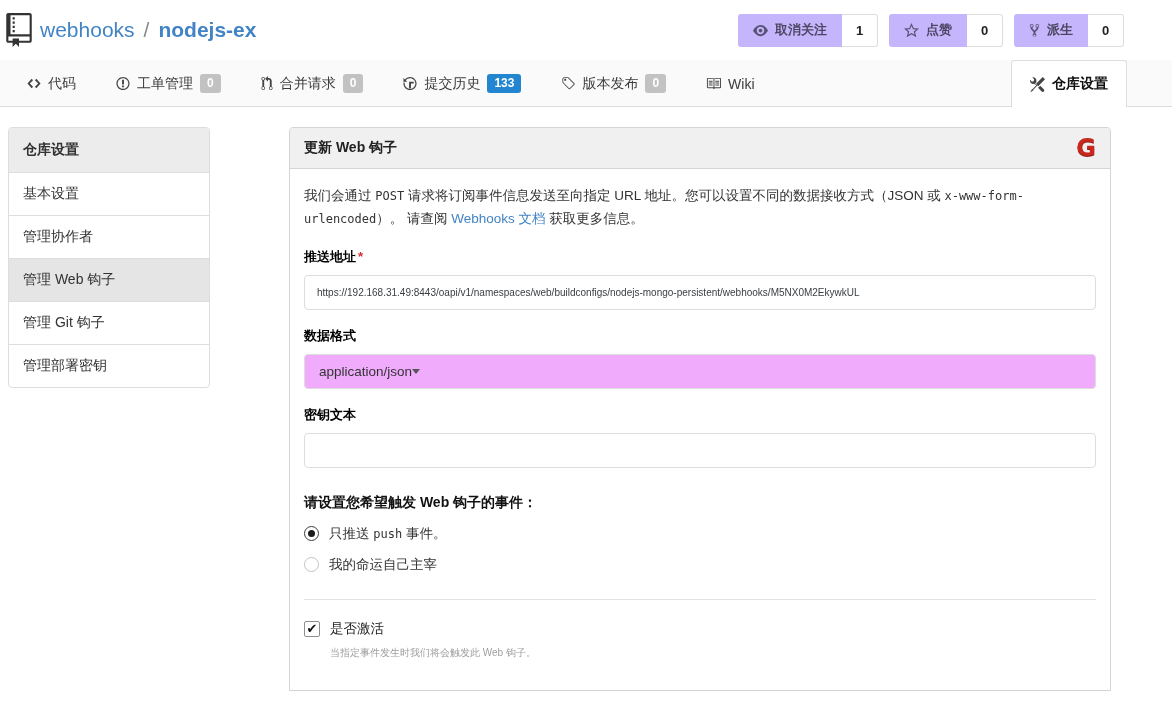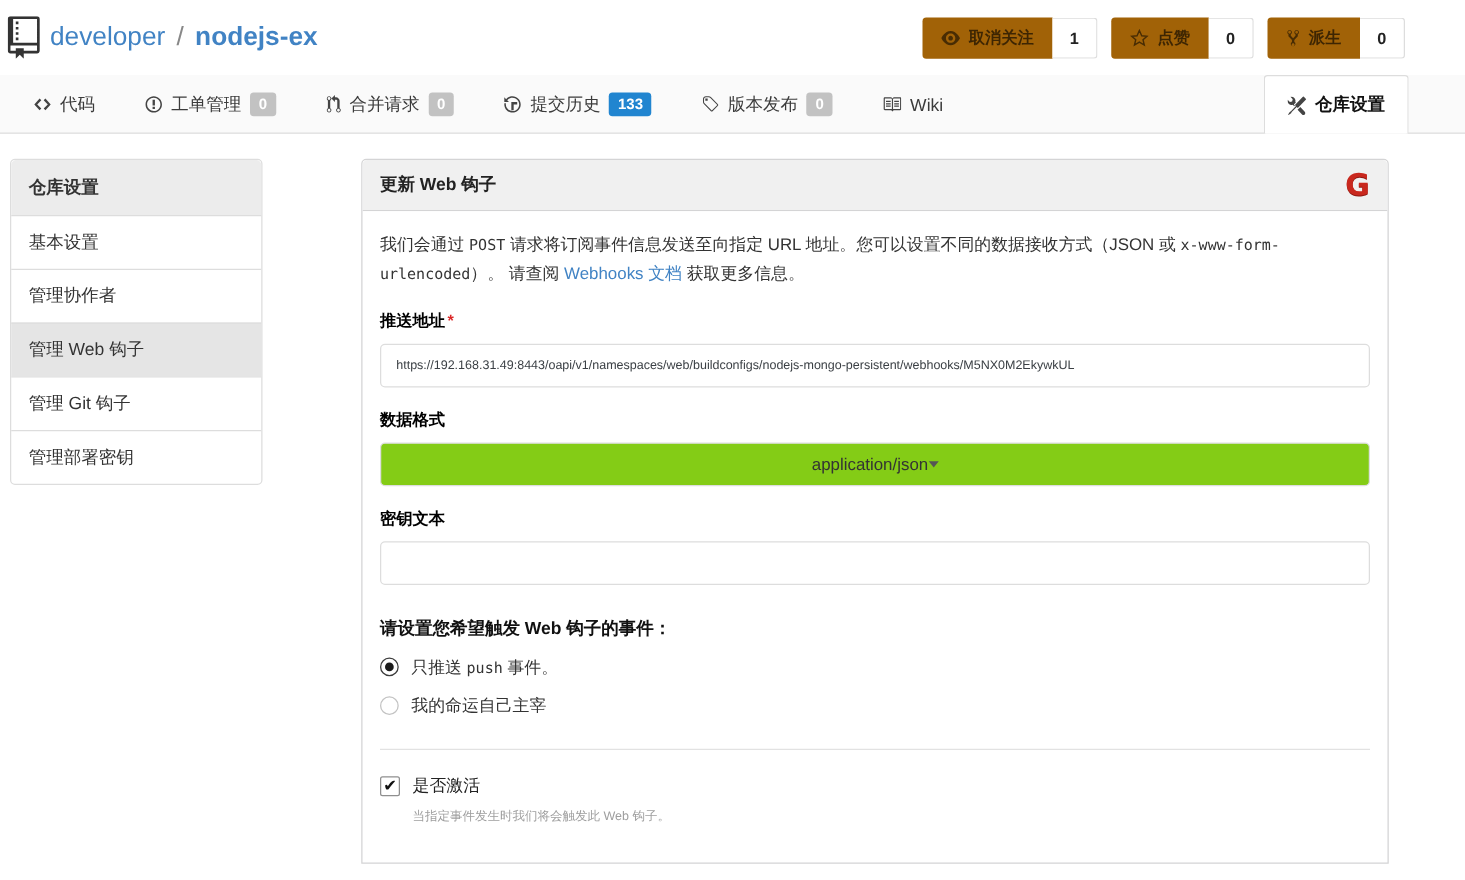--- a/index.html
+++ b/index.html
@@ -20,21 +20,21 @@
   .repo-logo { color: #333; margin-right: 8px; }
   .breadcrumb { font-size: 21px; display: flex; align-items: center; gap: 9px; }
   .breadcrumb a { color: #4183c4; text-decoration: none; cursor: pointer; }
   .breadcrumb .sep { color: #888; }
   .breadcrumb .repo-name { font-weight: 700; }
 
   .repo-actions { margin-left: auto; display: flex; gap: 11px; }
   .action-group { display: flex; align-items: stretch; height: 33px; }
   .action-btn {
     display: flex; align-items: center; gap: 7px;
-    background: #a16207; color: rgba(0,0,0,.62);
+    background: #c4b5fd; color: rgba(0,0,0,.62);
     font-weight: 700; font-size: 13px; padding: 0 15px;
     border: none; border-radius: 3px 0 0 3px; cursor: pointer;
     font-family: inherit;
   }
   .action-btn svg { color: rgba(0,0,0,.55); }
   .action-count {
     display: flex; align-items: center; justify-content: center;
     min-width: 36px; background: #fff; border: 1px solid #ddd; border-left: none;
     border-radius: 0 3px 3px 0; font-weight: 700; font-size: 13px; color: #222;
     cursor: pointer;
@@ -107,22 +107,22 @@
     margin: 17px 0 9px;
   }
   .req { color: #db2828; margin-left: 2px; }
   .text-input {
     width: 100%; height: 35px; border: 1px solid #ddd; border-radius: 4px;
     padding: 0 12px; font-size: 10px; color: #3b4045; font-family: inherit;
     outline: none; background: #fff;
   }
   .select-box {
     width: 100%; height: 35px; border: 1px solid #ddd; border-radius: 4px;
-    padding: 0 14px; display: flex; align-items: center; justify-content: center;
-    font-size: 13.5px; color: #333; cursor: pointer; background: #84cc16;
+    padding: 0 14px; display: flex; align-items: center; justify-content: flex-start;
+    font-size: 13.5px; color: #333; cursor: pointer; background: #f0abfc;
   }
   .caret {
     width: 0; height: 0; border-left: 4.5px solid transparent;
     border-right: 4.5px solid transparent; border-top: 5.5px solid #555;
   }
 
   .events-heading { font-weight: 700; font-size: 14px; color: #111; margin: 26px 0 8px; }
 
   .radio-row { display: flex; align-items: center; gap: 10px; margin: 13px 0; font-size: 13.5px; }
   .radio {
@@ -147,21 +147,21 @@
 </head>
 <body>
 
 <header class="repo-header">
   <span class="repo-logo">
     <svg width="26" height="34" viewBox="0 0 12 16" fill="currentColor">
         <path d="M4 9H3V8h1v1zm0-3H3v1h1V6zm0-2H3v1h1V4zm0-2H3v1h1V2zm8-1v12c0 .55-.45 1-1 1H6v2l-1.5-1.5L3 16v-2H1c-.55 0-1-.45-1-1V1c0-.55.45-1 1-1h10c.55 0 1 .45 1 1zm-1 10H1v2h2v-1h3v1h5v-2zm0-10H2v9h9V1z"></path>
       </svg>
   </span>
   <nav class="breadcrumb">
-    <a>developer</a>
+    <a>webhooks</a>
     <span class="sep">/</span>
     <a class="repo-name">nodejs-ex</a>
   </nav>
 
   <div class="repo-actions">
     <div class="action-group">
       <button class="action-btn">
         <span>
           <svg width="15" height="15" viewBox="0 0 16 16" fill="currentColor">
               <path d="M8.06 2C3 2 0 8 0 8s3 6 8.06 6C13 14 16 8 16 8s-3-6-7.94-6zM8 12c-2.2 0-4-1.78-4-4 0-2.2 1.8-4 4-4 2.22 0 4 1.8 4 4 0 2.22-1.78 4-4 4zm2-4c0 1.11-.89 2-2 2-1.11 0-2-.89-2-2 0-1.11.89-2 2-2 1.11 0 2 .89 2 2z"></path>

